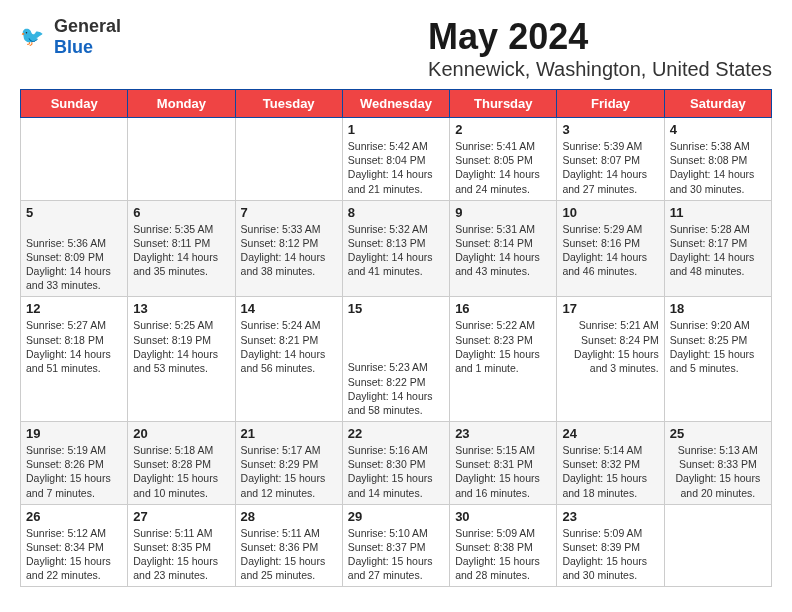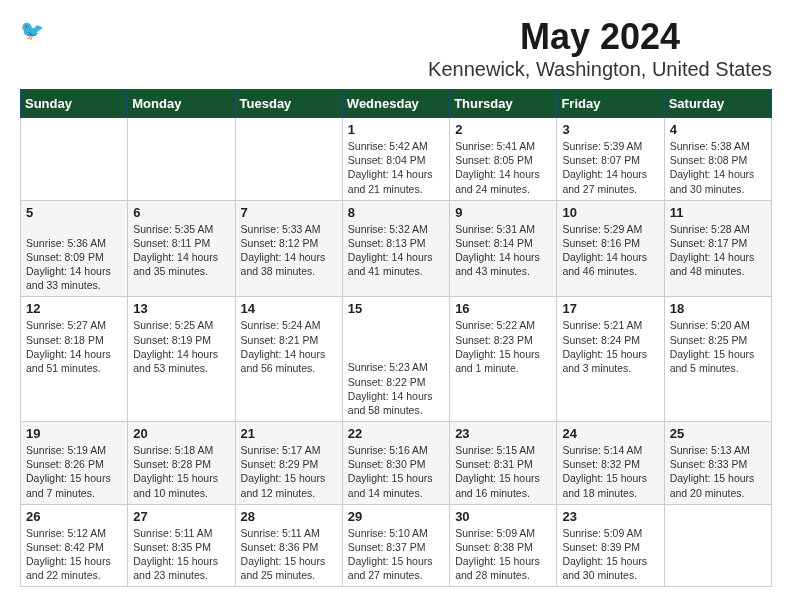--- a/index.html
+++ b/index.html
@@ -29,43 +29,43 @@
     .logo-text-blue {
       font-size: 18px;
       font-weight: bold;
       color: #1565c0;
     }
     .logo-bird {
       width: 30px;
       height: 30px;
     }
     .title-area {
-      text-align: center;
+      text-align: left;
     }
     .month-title {
       font-size: 36px;
       font-weight: bold;
       color: #1a1a1a;
     }
     .location-title {
       font-size: 20px;
       color: #333;
     }
     table {
       width: 100%;
       border-collapse: collapse;
       table-layout: fixed;
     }
     thead tr th {
-      background-color: #14532d;
+      background-color: #ef4444;
       color: #fff;
       font-size: 13px;
       font-weight: bold;
       padding: 6px 4px;
-      text-align: left;
+      text-align: center;
       border: 1px solid #0d47a1;
     }
     tbody tr td {
       border: 1px solid #ccc;
       vertical-align: top;
       padding: 4px 5px;
       height: 80px;
       font-size: 11px;
       color: #222;
       background: #fff;
@@ -88,20 +88,26 @@
     }
   </style>
 </head>
 <body>
 
 <div class="header-area">
   <div class="logo">
     <svg class="logo-bird" viewBox="0 0 40 40">
       <text x="0" y="28" font-size="26" fill="#1565c0">🐦</text>
     </svg>
+    <div>
+      <div>
+        <span class="logo-text-general">General</span><br>
+        <span class="logo-text-blue">Blue</span>
+      </div>
+    </div>
   </div>
   <div class="title-area">
     <div class="month-title">May 2024</div>
     <div class="location-title">Kennewick, Washington, United States</div>
   </div>
 </div>
 
 <table>
   <thead>
     <tr>
@@ -230,28 +236,28 @@
         </td>
         <td>
           <div class="day-num">16</div>
           <div class="cell-info" style="white-space: pre-line;">Sunrise: 5:22 AM
 Sunset: 8:23 PM
 Daylight: 15 hours
 and 1 minute.</div>
         </td>
         <td>
           <div class="day-num">17</div>
-          <div class="cell-info" style="white-space: pre-line;">Sunrise: 5:21 AM
+          <div class="cell-info" style="white-space: pre-line; text-align: right;">Sunrise: 5:21 AM
 Sunset: 8:24 PM
 Daylight: 15 hours
 and 3 minutes.</div>
         </td>
         <td>
           <div class="day-num">18</div>
-          <div class="cell-info" style="white-space: pre-line;">Sunrise: 5:20 AM
+          <div class="cell-info" style="white-space: pre-line;">Sunrise: 9:20 AM
 Sunset: 8:25 PM
 Daylight: 15 hours
 and 5 minutes.</div>
         </td>
       </tr>
       <tr>
         <td>
           <div class="day-num">19</div>
           <div class="cell-info" style="white-space: pre-line;">Sunrise: 5:19 AM
 Sunset: 8:26 PM
@@ -288,31 +294,31 @@
         </td>
         <td>
           <div class="day-num">24</div>
           <div class="cell-info" style="white-space: pre-line;">Sunrise: 5:14 AM
 Sunset: 8:32 PM
 Daylight: 15 hours
 and 18 minutes.</div>
         </td>
         <td>
           <div class="day-num">25</div>
-          <div class="cell-info" style="white-space: pre-line;">Sunrise: 5:13 AM
+          <div class="cell-info" style="white-space: pre-line; text-align: center;">Sunrise: 5:13 AM
 Sunset: 8:33 PM
 Daylight: 15 hours
 and 20 minutes.</div>
         </td>
       </tr>
       <tr>
         <td>
           <div class="day-num">26</div>
           <div class="cell-info" style="white-space: pre-line;">Sunrise: 5:12 AM
-Sunset: 8:42 PM
+Sunset: 8:34 PM
 Daylight: 15 hours
 and 22 minutes.</div>
         </td>
         <td>
           <div class="day-num">27</div>
           <div class="cell-info" style="white-space: pre-line;">Sunrise: 5:11 AM
 Sunset: 8:35 PM
 Daylight: 15 hours
 and 23 minutes.</div>
         </td>

